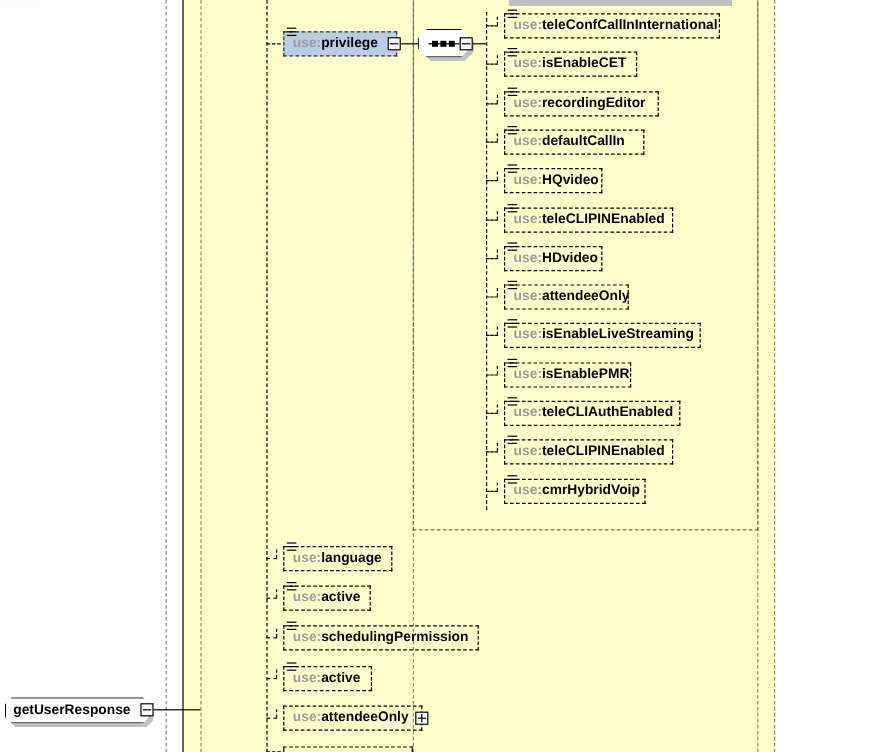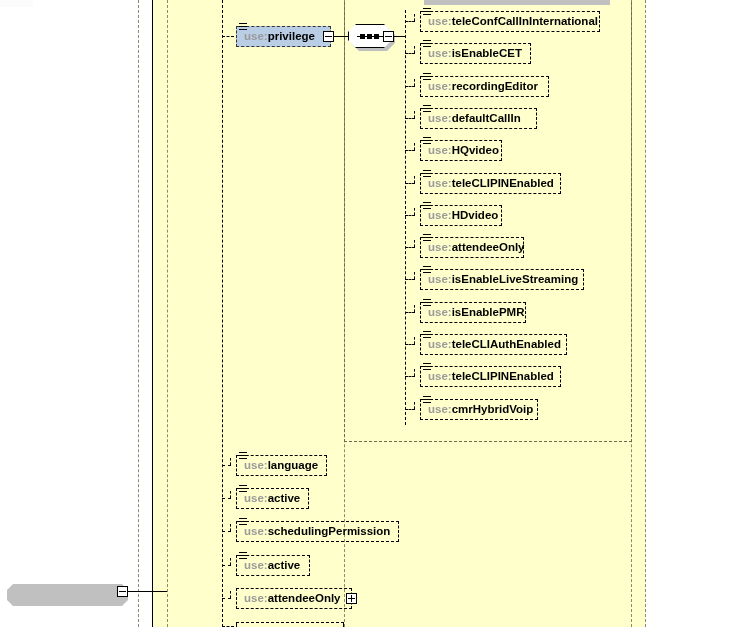--- a/index.html
+++ b/index.html
@@ -260,20 +260,23 @@
   <div class="vrule gray" style="left:167px;"></div>
   <div class="vrule gray" style="left:344px;"></div>
   <div class="vrule gray" style="left:631px;"></div>
   <div class="vrule gray" style="left:645px;"></div>
 
   <div class="clip-shadow" style="left:424px; top:0; width:186px; height:5px;"></div>
 
   <div class="group-box" style="left:344px; top:-8px; width:288px; height:450px;"></div>
 
   <div class="oct-shadow" style="left:7px; top:584px; width:121px; height:22px;"></div>
+  <div class="oct" style="left:4px; top:581px; width:121px;">
+    <span>getUserResponse</span>
+  </div>
   <div class="toggle" style="left:117px; top:586px;"></div>
   <div class="hsolid" style="left:128px; top:591px; width:24px;"></div>
   <div class="hsolid" style="left:152px; top:591px; width:15px;"></div>
 
   <div class="vconn" style="left:222px; top:0px; height:627px;"></div>
 
   <div class="hstub" style="left:222px; top:36px; width:12px;"></div>
   <div class="node sel" style="left:236px; top:26px; width:95px;">
     <span class="attr-mark">
         <i></i>

